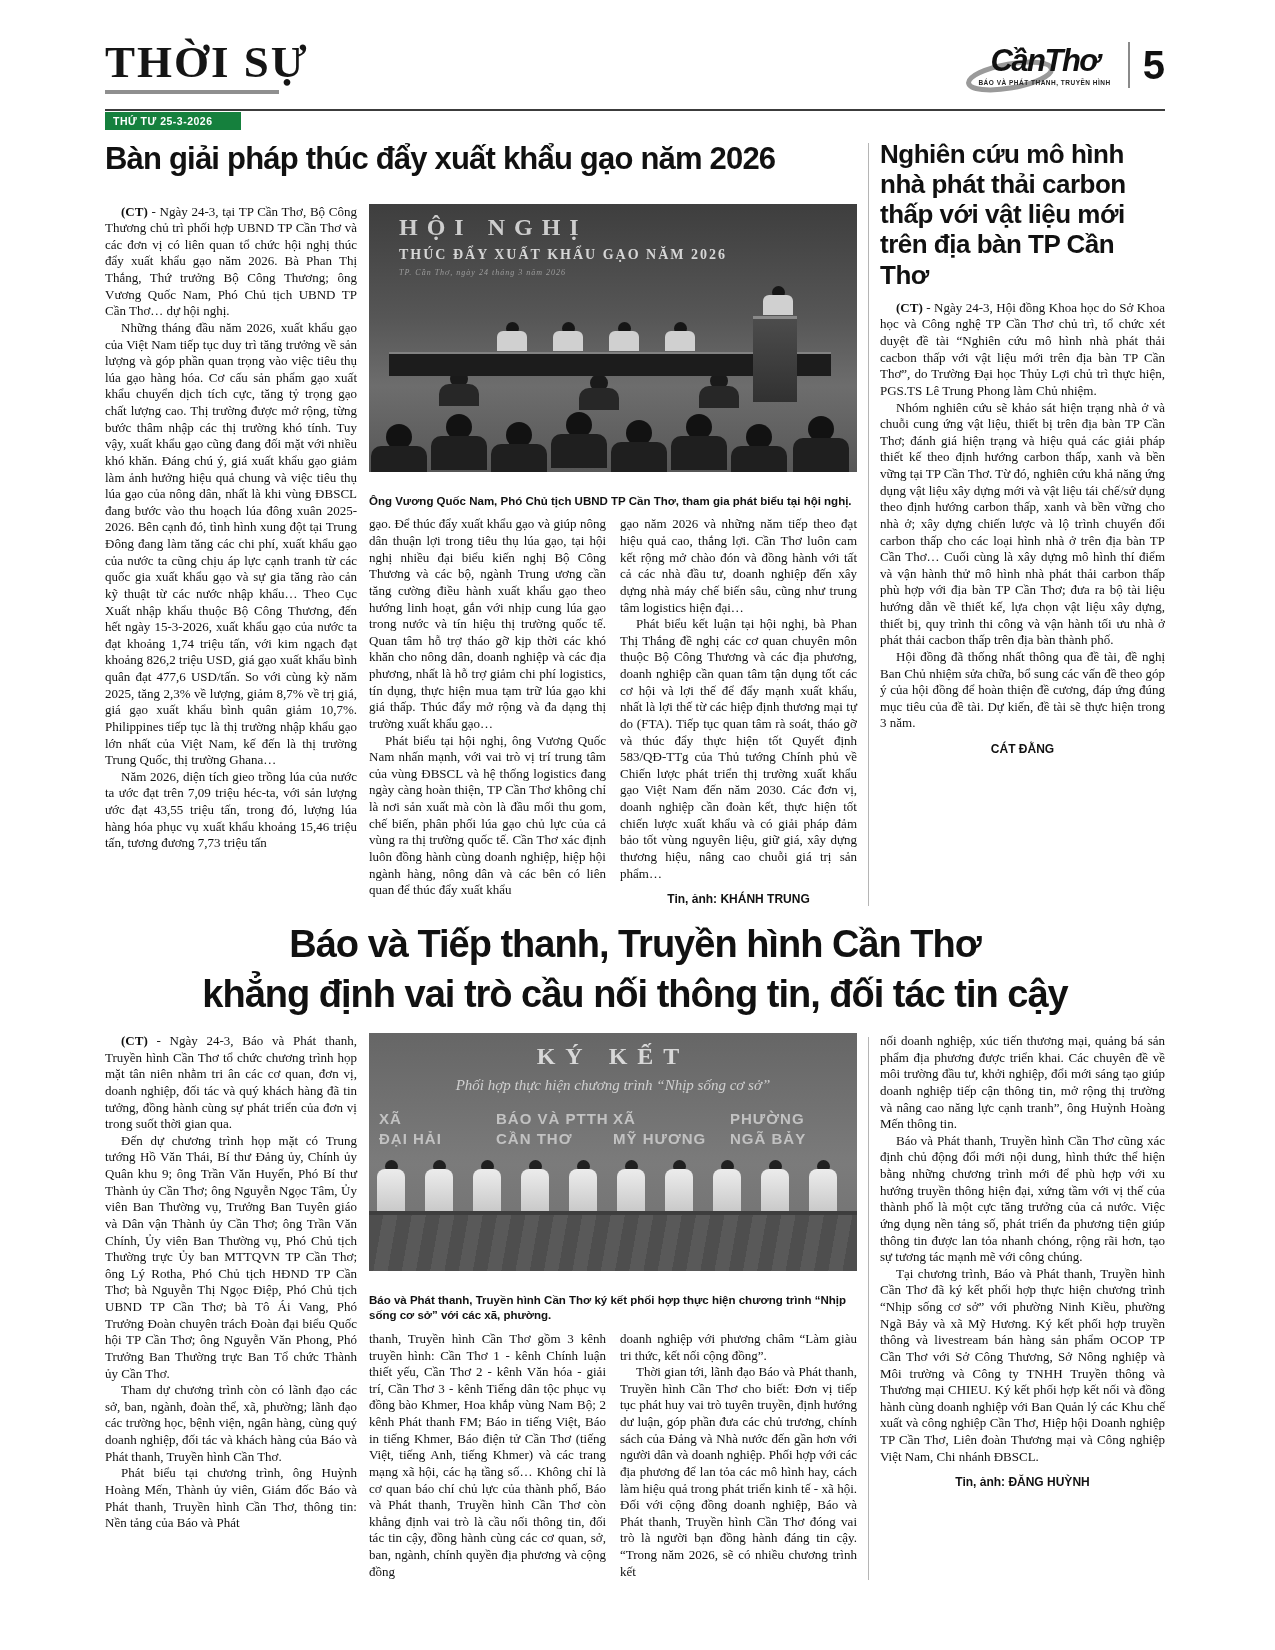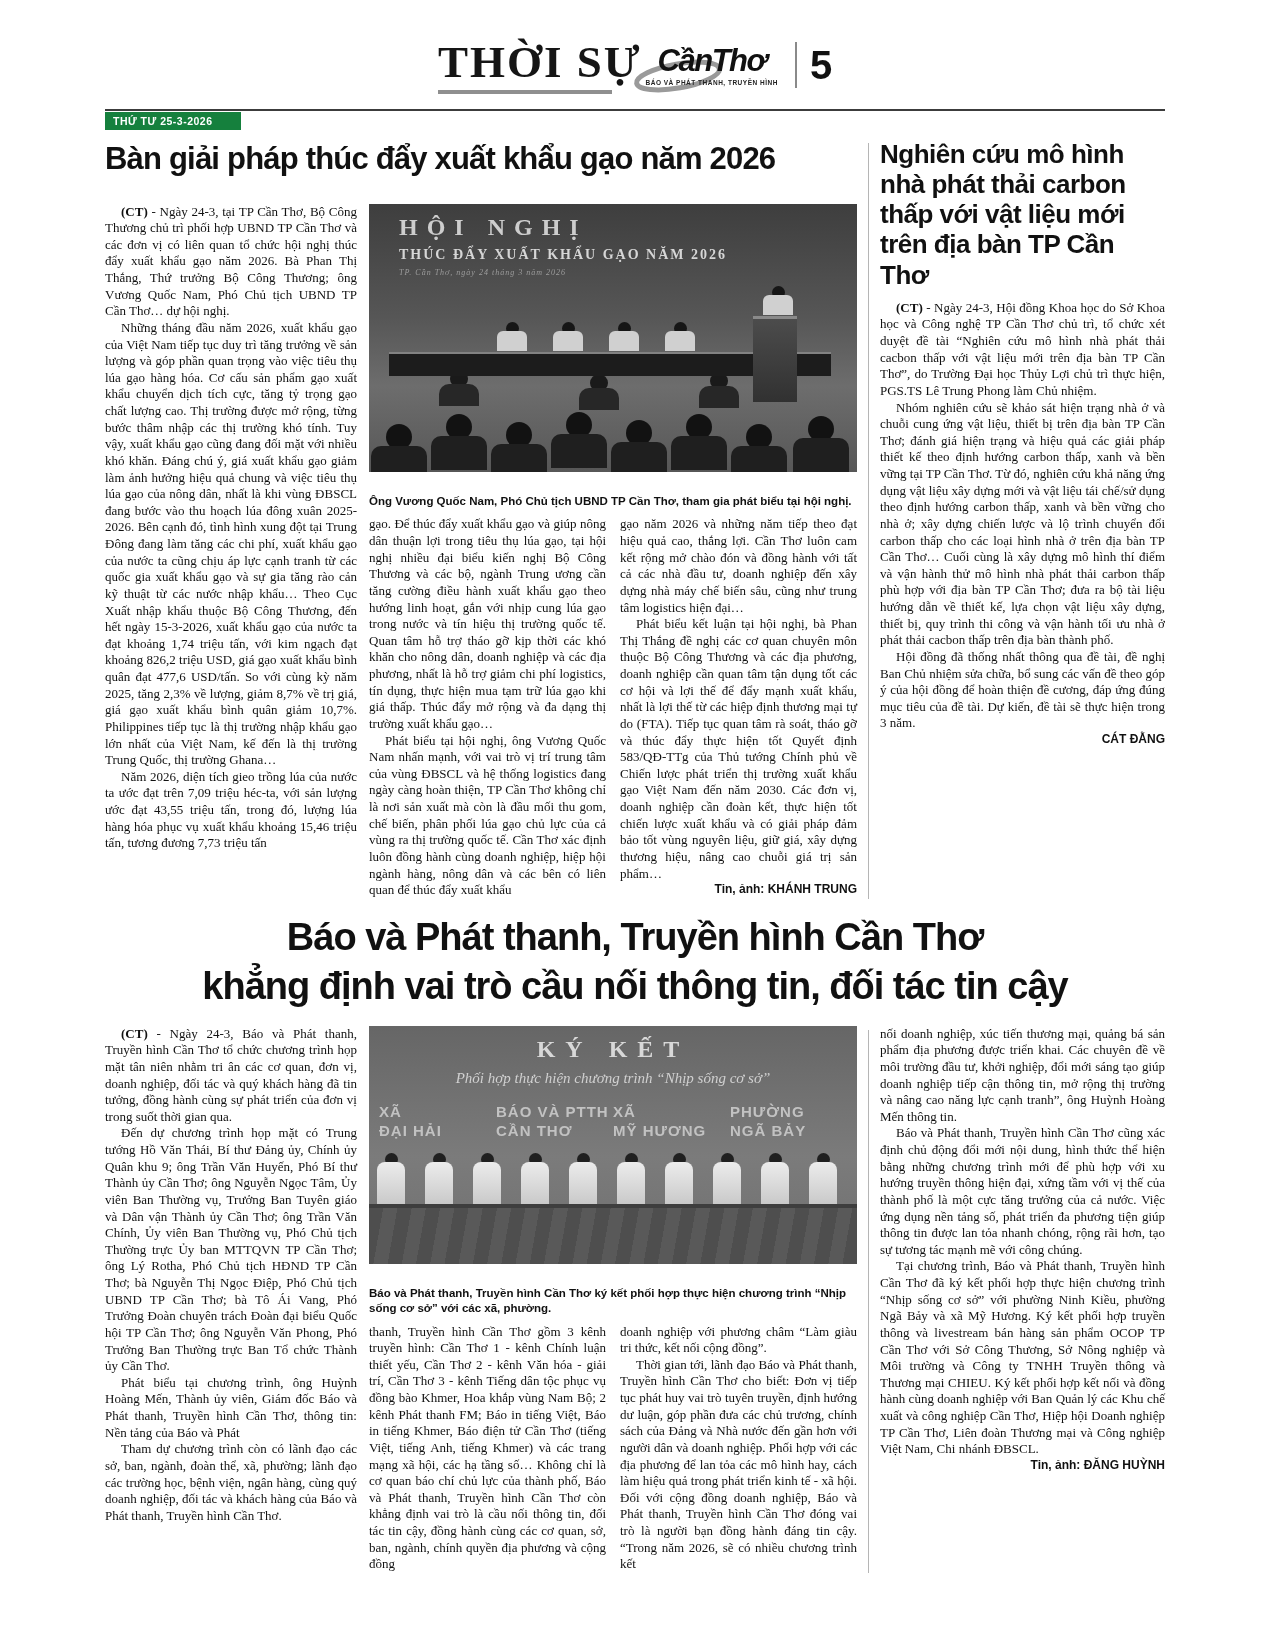--- a/index.html
+++ b/index.html
@@ -2,42 +2,42 @@
 <html><head>
 <meta charset="utf-8">
 <style>
   * { box-sizing: border-box; }
   body { margin:0; background:#ffffff; }
   .page{ width:1275px; height:1650px; margin:0 auto; background:#fff; color:#111;
          padding:40px 110px 0 105px; overflow:hidden; position:relative;
          font-family:"Liberation Serif", serif; }
 
   
-  .masthead-row{ display:flex; justify-content:center; align-items:flex-start; height:66px; }
+  .masthead-row{ display:flex; justify-content:space-between; align-items:flex-start; height:66px; }
   .masthead{ font-size:45px; font-weight:bold; letter-spacing:2px; line-height:1; color:#151515; }
   .masthead::after{ content:""; display:block; width:174px; height:4px; background:#8f8f8f; margin-top:5px; }
   .brand-area{ display:flex; align-items:center; gap:13px; padding-top:2px; }
   .brand-block{ position:relative; text-align:center; padding:0 4px; }
   .swoosh{ position:absolute; left:-10px; top:2px; pointer-events:none; }
   .brand{ font-family:"Liberation Sans", sans-serif; font-weight:bold; font-style:italic;
           font-size:31px; letter-spacing:-1.5px; position:relative; line-height:1.1; }
   .brand-sub{ font-family:"Liberation Sans", sans-serif; font-size:6.5px; font-weight:bold;
               letter-spacing:.5px; color:#222; margin-top:1px; position:relative; }
   .header-vrule{ width:2px; height:46px; background:#8a8a8a; }
   .pagenum{ font-family:"Liberation Sans", sans-serif; font-weight:bold; font-size:40px; line-height:1; }
   .header-rule{ border-top:2px solid #3c3c3c; margin-top:3px; }
   .date-box{ display:inline-block; background:#15803d; color:#fff; font-family:"Liberation Sans", sans-serif;
              font-size:10.5px; font-weight:bold; letter-spacing:.5px; padding:3px 28px 3px 8px; }
 
   
   p.bp{ margin:0; text-align:justify; text-indent:16px; font-size:13px; line-height:1.28; }
   p.cont{ text-indent:0; }
   p.lead b{ font-weight:bold; }
   .byline{ font-family:"Liberation Sans", sans-serif; font-weight:bold; font-size:12px;
-           text-align:right; margin-top:0; }
+           text-align:center; margin-top:10px; }
   .caption{ font-family:"Liberation Sans", sans-serif; font-weight:bold; font-size:11.5px;
             line-height:1.3; margin:22px 0 8px; }
 
   
   .top-section{ display:flex; margin-top:9px; }
   .main-left{ width:752px; flex:0 0 auto; }
   .vdivider{ width:1px; background:#b5b5b5; margin:4px 11px 0 11px; flex:0 0 auto; }
   .carbon{ flex:1; min-width:0; }
   .headline1{ font-family:"Liberation Sans", sans-serif; font-weight:bold; font-size:31px;
               letter-spacing:-.8px; line-height:1.05; margin:4px 0 28px; }
@@ -180,27 +180,27 @@
     <aside class="carbon">
       <h2>Nghiên cứu mô hình nhà phát thải carbon thấp với vật liệu mới trên địa bàn TP Cần Thơ</h2>
       <p class="bp lead"><b>(CT)</b><span> - Ngày 24-3, Hội đồng Khoa học do Sở Khoa học và Công nghệ TP Cần Thơ chủ trì, tổ chức xét duyệt đề tài “Nghiên cứu mô hình nhà phát thải cacbon thấp với vật liệu mới trên địa bàn TP Cần Thơ”, do Trường Đại học Thủy Lợi chủ trì thực hiện, PGS.TS Lê Trung Phong làm Chủ nhiệm.</span></p>
       <p class="bp">Nhóm nghiên cứu sẽ khảo sát hiện trạng nhà ở và chuỗi cung ứng vật liệu, thiết bị trên địa bàn TP Cần Thơ; đánh giá hiện trạng và hiệu quả các giải pháp thiết kế theo định hướng carbon thấp, xanh và bền vững tại TP Cần Thơ. Từ đó, nghiên cứu khả năng ứng dụng vật liệu xây dựng mới và vật liệu tái chế/sử dụng theo định hướng carbon thấp, xanh và bền vững cho nhà ở; xây dựng chiến lược và lộ trình chuyển đổi carbon thấp cho các loại hình nhà ở trên địa bàn TP Cần Thơ… Cuối cùng là xây dựng mô hình thí điểm và vận hành thử mô hình nhà phát thải carbon thấp phù hợp với địa bàn TP Cần Thơ; đưa ra bộ tài liệu hướng dẫn về thiết kế, lựa chọn vật liệu xây dựng, thiết bị, quy trình thi công và vận hành tối ưu nhà ở phát thải cacbon thấp trên địa bàn thành phố.</p>
       <p class="bp">Hội đồng đã thống nhất thông qua đề tài, đề nghị Ban Chủ nhiệm sửa chữa, bổ sung các vấn đề theo góp ý của hội đồng để hoàn thiện đề cương, đáp ứng đúng mục tiêu của đề tài. Dự kiến, đề tài sẽ thực hiện trong 3 năm.</p>
       <div class="byline">CÁT ĐẰNG</div>
     </aside>
   </div>
 
   <section class="media-article">
-    <h1 class="headline2"><span>Báo và Phát thanh, Truyền hình Cần Thơ</span><br><span>khẳng định vai trò cầu nối thông tin, đối tác tin cậy</span></h1>
+    <h1 class="headline2"><span>Báo và Tiếp thanh, Truyền hình Cần Thơ</span><br><span>khẳng định vai trò cầu nối thông tin, đối tác tin cậy</span></h1>
     <div class="media-body">
       <div class="colA">
         <p class="bp lead"><b>(CT)</b><span> - Ngày 24-3, Báo và Phát thanh, Truyền hình Cần Thơ tổ chức chương trình họp mặt tân niên nhằm tri ân các cơ quan, đơn vị, doanh nghiệp, đối tác và quý khách hàng đã tin tưởng, đồng hành cùng sự phát triển của đơn vị trong suốt thời gian qua.</span></p>
         <p class="bp">Đến dự chương trình họp mặt có Trung tướng Hồ Văn Thái, Bí thư Đảng ủy, Chính ủy Quân khu 9; ông Trần Văn Huyến, Phó Bí thư Thành ủy Cần Thơ; ông Nguyễn Ngọc Tâm, Ủy viên Ban Thường vụ, Trưởng Ban Tuyên giáo và Dân vận Thành ủy Cần Thơ; ông Trần Văn Chính, Ủy viên Ban Thường vụ, Phó Chủ tịch Thường trực Ủy ban MTTQVN TP Cần Thơ; ông Lý Rotha, Phó Chủ tịch HĐND TP Cần Thơ; bà Nguyễn Thị Ngọc Điệp, Phó Chủ tịch UBND TP Cần Thơ; bà Tô Ái Vang, Phó Trưởng Đoàn chuyên trách Đoàn đại biểu Quốc hội TP Cần Thơ; ông Nguyễn Văn Phong, Phó Trưởng Ban Thường trực Ban Tổ chức Thành ủy Cần Thơ.</p>
+        <p class="bp">Tham dự chương trình còn có lãnh đạo các sở, ban, ngành, đoàn thể, xã, phường; lãnh đạo các trường học, bệnh viện, ngân hàng, cùng quý doanh nghiệp, đối tác và khách hàng của Báo và Phát thanh, Truyền hình Cần Thơ.</p>
         <p class="bp">Phát biểu tại chương trình, ông Huỳnh Hoàng Mến, Thành ủy viên, Giám đốc Báo và Phát thanh, Truyền hình Cần Thơ, thông tin: Nền tảng của Báo và Phát</p>
-        <p class="bp">Tham dự chương trình còn có lãnh đạo các sở, ban, ngành, đoàn thể, xã, phường; lãnh đạo các trường học, bệnh viện, ngân hàng, cùng quý doanh nghiệp, đối tác và khách hàng của Báo và Phát thanh, Truyền hình Cần Thơ.</p>
       </div>
       <div class="mid2">
         <div class="photo2">
           <div class="p2-title">KÝ KẾT</div>
           <div class="p2-sub">Phối hợp thực hiện chương trình “Nhịp sống cơ sở”</div>
           <div class="p2-panels">
             <span>XÃ
 ĐẠI HẢI</span>
             <span>BÁO VÀ PTTH
 CẦN THƠ</span>

